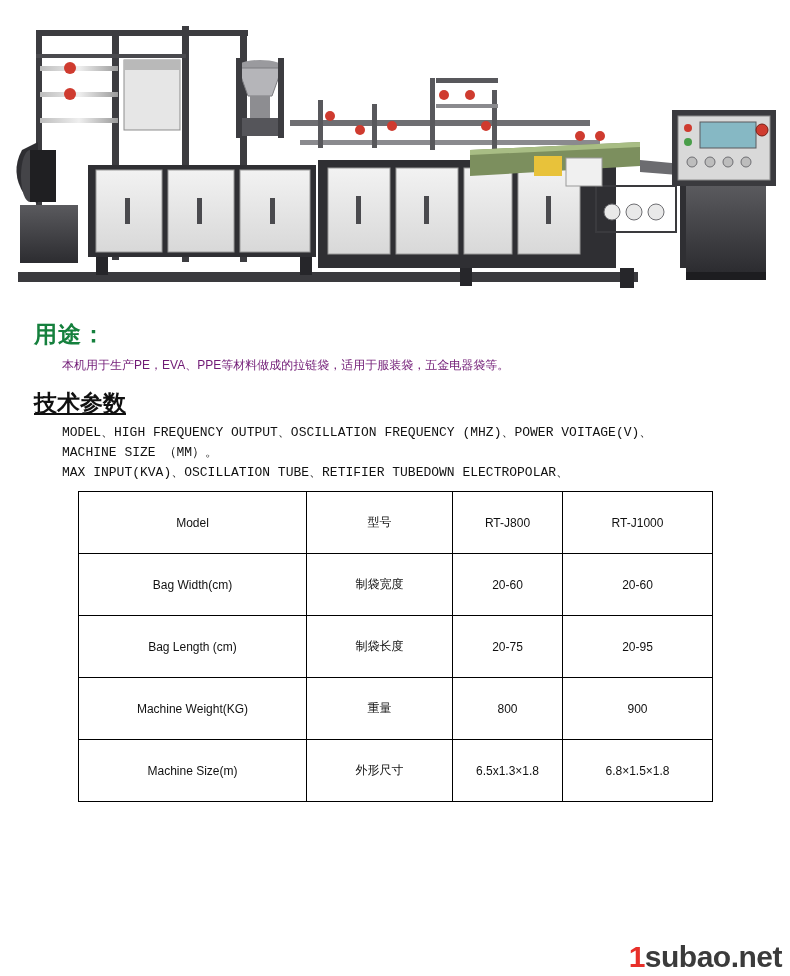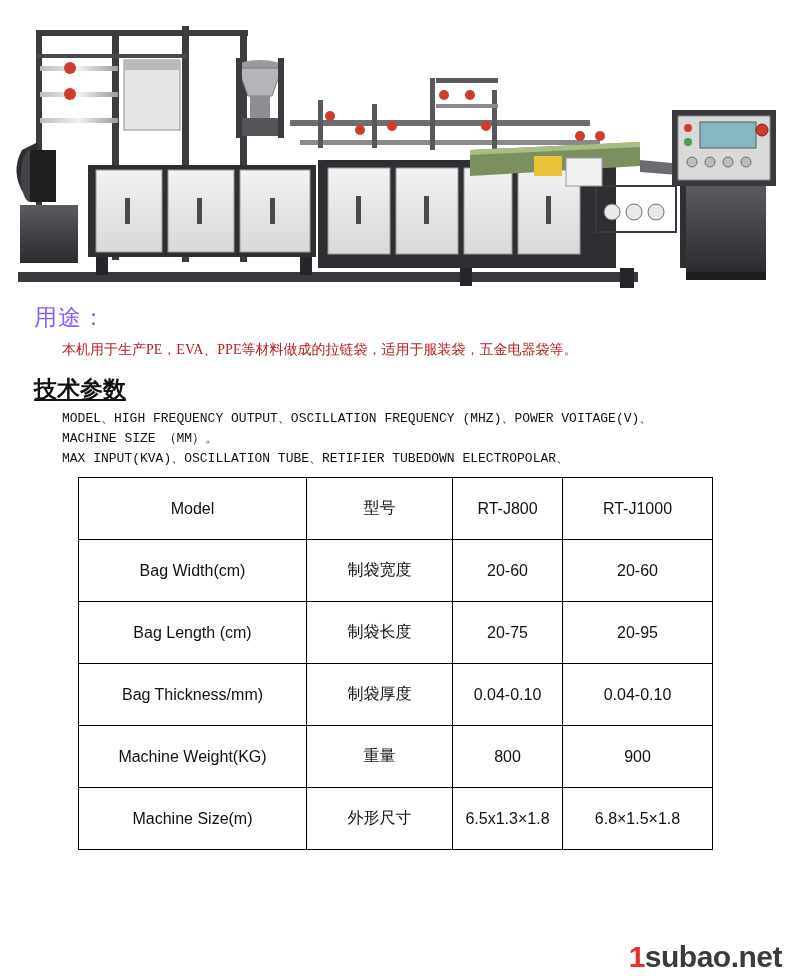--- a/index.html
+++ b/index.html
@@ -25,30 +25,30 @@
     overflow: hidden;
   }
   .hero svg { display: block; }
 
   
   .section {
     padding: 0 0 0 34px;
   }
   .heading {
     font-family: "DejaVu Sans", sans-serif;
-    font-weight: normal;
+    font-weight: bold;
     font-size: 23px;
     letter-spacing: 1px;
-    color: #8b5cf6;
-    margin: 2px 0 6px 0;
+    color: #15803d;
+    margin: 19px 0 6px 0;
   }
   .usage-text {
-    font-family: Liberation Serif, serif;
-    font-size: 14px;
-    color: #b91c1c;
+    font-family: Liberation Sans, sans-serif;
+    font-size: 12px;
+    color: #701a75;
     padding-left: 28px;
     line-height: 1.5;
   }
   .heading2 {
     font-family: "DejaVu Sans", sans-serif;
     font-weight: bold;
     font-size: 23px;
     margin: 14px 0 4px 0;
     text-decoration: underline;
   }
@@ -67,21 +67,21 @@
   }
   table.spec {
     border-collapse: collapse;
     width: 634px;
     table-layout: fixed;
   }
   table.spec td {
     border: 1px solid #000000;
     text-align: center;
     vertical-align: middle;
-    font-size: 16px;
+    font-size: 12px;
     font-family: "Liberation Sans", sans-serif;
     padding: 0 2px;
   }
   table.spec td.cn {
     font-family: "DejaVu Sans", sans-serif;
   }
   table.spec tr { height: 62px; }
   table.spec tr.short { height: 40px; }
   col.c1 { width: 228px; }
   col.c2 { width: 146px; }
@@ -268,26 +268,20 @@
         <td>20-60</td>
         <td>20-60</td>
       </tr>
       <tr>
         <td>Bag Length (cm)</td>
         <td class="cn">制袋长度</td>
         <td>20-75</td>
         <td>20-95</td>
       </tr>
       <tr>
-        <td>Bag Thickness/mm)</td>
-        <td class="cn">制袋厚度</td>
-        <td>0.04-0.10</td>
-        <td>0.04-0.10</td>
-      </tr>
-      <tr>
         <td>Machine Weight(KG)</td>
         <td class="cn">重量</td>
         <td>800</td>
         <td>900</td>
       </tr>
       <tr>
         <td>Machine Size(m)</td>
         <td class="cn">外形尺寸</td>
         <td>6.5x1.3×1.8</td>
         <td>6.8×1.5×1.8</td>

